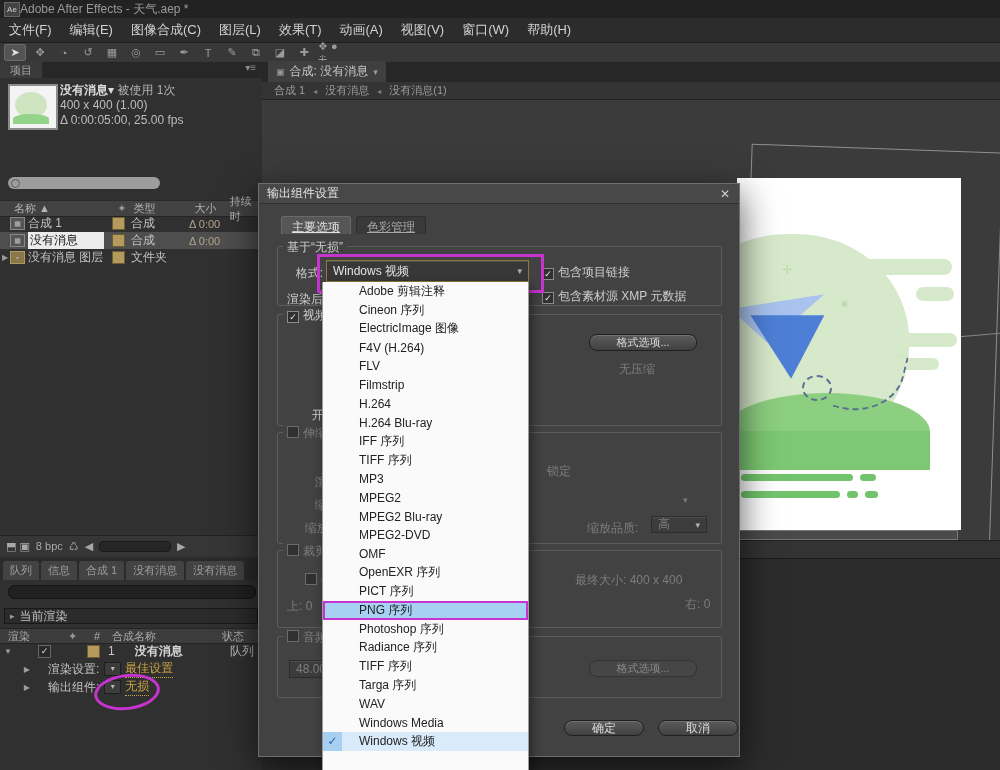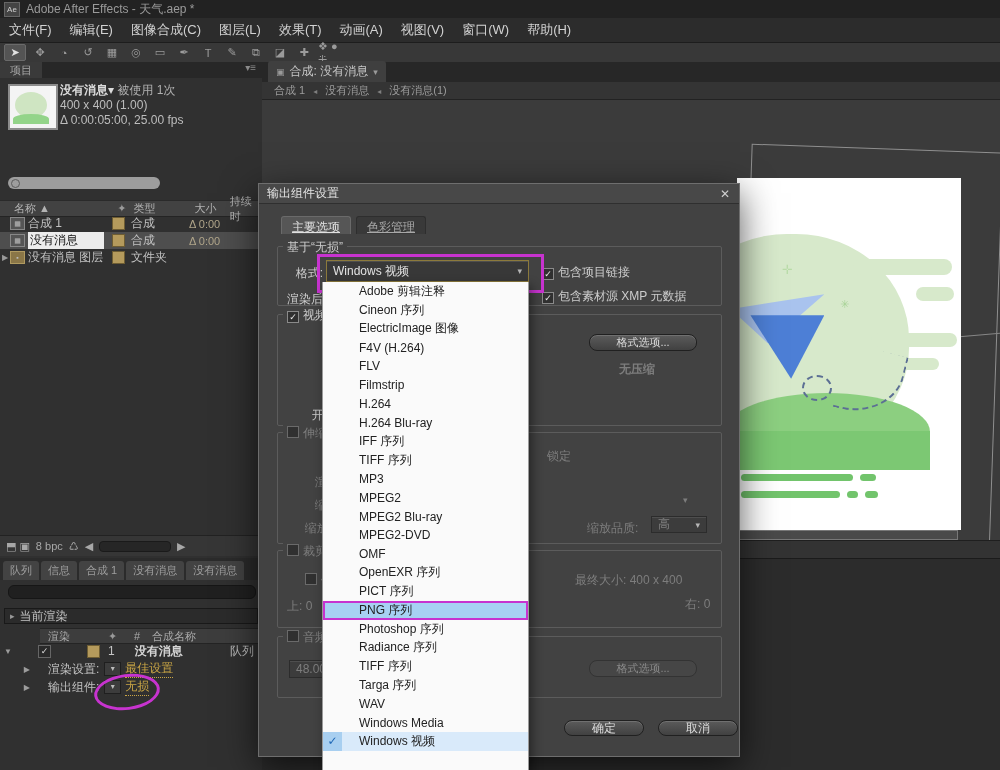--- a/index.html
+++ b/index.html
@@ -2,21 +2,21 @@
 <html><head>
 <meta charset="utf-8">
 <style>
   html,body{margin:0;padding:0;}
   body{width:1000px;height:770px;position:relative;overflow:hidden;
        background:#282828;font-family:"Liberation Sans","DejaVu Sans",sans-serif;
        -webkit-font-smoothing:antialiased;}
   .abs{position:absolute;}
   
   #titlebar{left:0;top:0;width:1000px;height:18px;background:#222;color:#9a9a9a;
-            font-size:12px;display:flex;align-items:center;gap:6px;padding-left:4px;box-sizing:border-box;}
+            font-size:12px;display:flex;align-items:center;padding-left:4px;box-sizing:border-box;}
   #appicon{width:14px;height:13px;background:#444;border:1px solid #666;color:#cfcfcf;
            font-size:8px;display:flex;align-items:center;justify-content:center;}
   #menubar{left:0;top:18px;width:1000px;height:24px;background:#2c2c2c;display:flex;
            align-items:center;color:#d2d2d2;font-size:13px;border-bottom:1px solid #1d1d1d;}
   #menubar .mi{padding:0 9px;}
   #toolbar{left:0;top:43px;width:1000px;height:19px;background:#383838;border-bottom:1px solid #141414;
            display:flex;align-items:center;gap:4px;padding-left:4px;color:#9b9b9b;font-size:11px;}
   .tool{width:20px;height:15px;display:flex;align-items:center;justify-content:center;border-radius:2px;}
   .tool.active{background:#545454;border:1px solid #6a6a6a;color:#e2e2e2;}
   
@@ -57,21 +57,21 @@
   #pfooter .bar{width:70px;height:9px;background:#262626;border:1px solid #1a1a1a;border-radius:4px;}
   #btabs{left:0;top:496px;width:262px;height:22px;background:#2b2b2b;display:flex;gap:2px;
          align-items:flex-end;padding-left:3px;box-sizing:border-box;}
   .btab{background:#434343;color:#9f9f9f;font-size:11px;padding:2px 7px;border-radius:3px 3px 0 0;
         white-space:nowrap;max-width:64px;overflow:hidden;}
   #scrollstrip{left:8px;top:523px;width:246px;height:12px;background:#202020;border:1px solid #161616;border-radius:6px;}
   #curbar{left:4px;top:546px;width:254px;height:16px;background:#2b2b2b;border:1px solid #191919;
           display:flex;align-items:center;color:#c3c3c3;font-size:12px;gap:5px;padding-left:5px;box-sizing:border-box;}
   #curbar .arr{font-size:9px;color:#9a9a9a;}
   #qhead{left:0;top:566px;width:262px;height:14px;background:#3d3d3d;border-top:1px solid #242424;
-         border-bottom:1px solid #242424;display:flex;align-items:center;font-size:11px;color:#ababab;margin-left:40px;}
+         border-bottom:1px solid #242424;display:flex;align-items:center;font-size:11px;color:#ababab;}
   #qhead .qh-r{width:60px;padding-left:8px;} #qhead .qh-t{width:26px;color:#999;}
   #qhead .qh-n{width:18px;} #qhead .qh-c{width:110px;} #qhead .qh-s{width:40px;}
   .qrow{position:absolute;left:0;width:262px;height:16px;display:flex;align-items:center;
         font-size:12px;color:#c6c6c6;}
   .qrow .exp{width:16px;text-align:center;font-size:8px;color:#9c9c9c;}
   .qrow .cb{width:11px;height:11px;background:#2a2a2a;border:1px solid #666;color:#ddd;font-size:9px;
             line-height:11px;text-align:center;margin-left:22px;}
   .qrow .chip{width:11px;height:11px;background:#b49a5c;border:1px solid #6e5d33;margin-left:36px;}
   .qrow .idx{margin-left:8px;}
   .qrow .qname{margin-left:20px;font-weight:bold;color:#d6d6d6;}
@@ -374,25 +374,25 @@
   <span class="abs" style="left:283px;top:104px;"><span class="cbx">✓</span><span>包含素材源 XMP 元数据</span></span>
   <span class="abs" style="left:28px;top:107px;">渲染后操作:</span>
 
   <div class="group" style="left:18px;top:130px;width:443px;height:110px;"></div>
   <span class="glabel" style="left:24px;top:123px;"><span class="cbx">✓</span><span>视频输出</span></span>
   <span class="rlabel" style="left:20px;top:153px;width:70px;">通道:</span>
   <span class="rlabel" style="left:20px;top:176px;width:70px;">深度:</span>
   <span class="rlabel" style="left:20px;top:200px;width:70px;">颜色:</span>
   <span class="rlabel" style="left:20px;top:223px;width:70px;">开始 #:</span>
   <div class="btn small" style="left:330px;top:150px;width:108px;">格式选项...</div>
-  <span class="abs dim" style="left:360px;top:177px;font-weight:bold;">无压缩</span>
+  <span class="abs dim" style="left:360px;top:177px;">无压缩</span>
 
   <div class="group" style="left:18px;top:248px;width:443px;height:110px;"></div>
   <span class="glabel dim" style="left:24px;top:241px;"><span class="cbx off"></span><span>伸缩</span></span>
-  <span class="abs dim" style="left:288px;top:264px;">锁定</span>
+  <span class="abs dim" style="left:288px;top:279px;">锁定</span>
   <span class="rlabel dim" style="left:20px;top:290px;width:75px;">渲染为:</span>
   <span class="rlabel dim" style="left:20px;top:313px;width:75px;">缩放为:</span>
   <span class="abs dim" style="left:424px;top:311px;font-size:9px;">▾</span>
   <span class="rlabel dim" style="left:14px;top:336px;width:81px;">缩放 (%):</span>
   <span class="abs dim" style="left:328px;top:336px;">缩放品质:</span>
   <div class="ddctl disabled" style="left:392px;top:332px;width:56px;height:17px;">
     <span>高</span>
       <span class="arrow">▾</span>
   </div>
 

